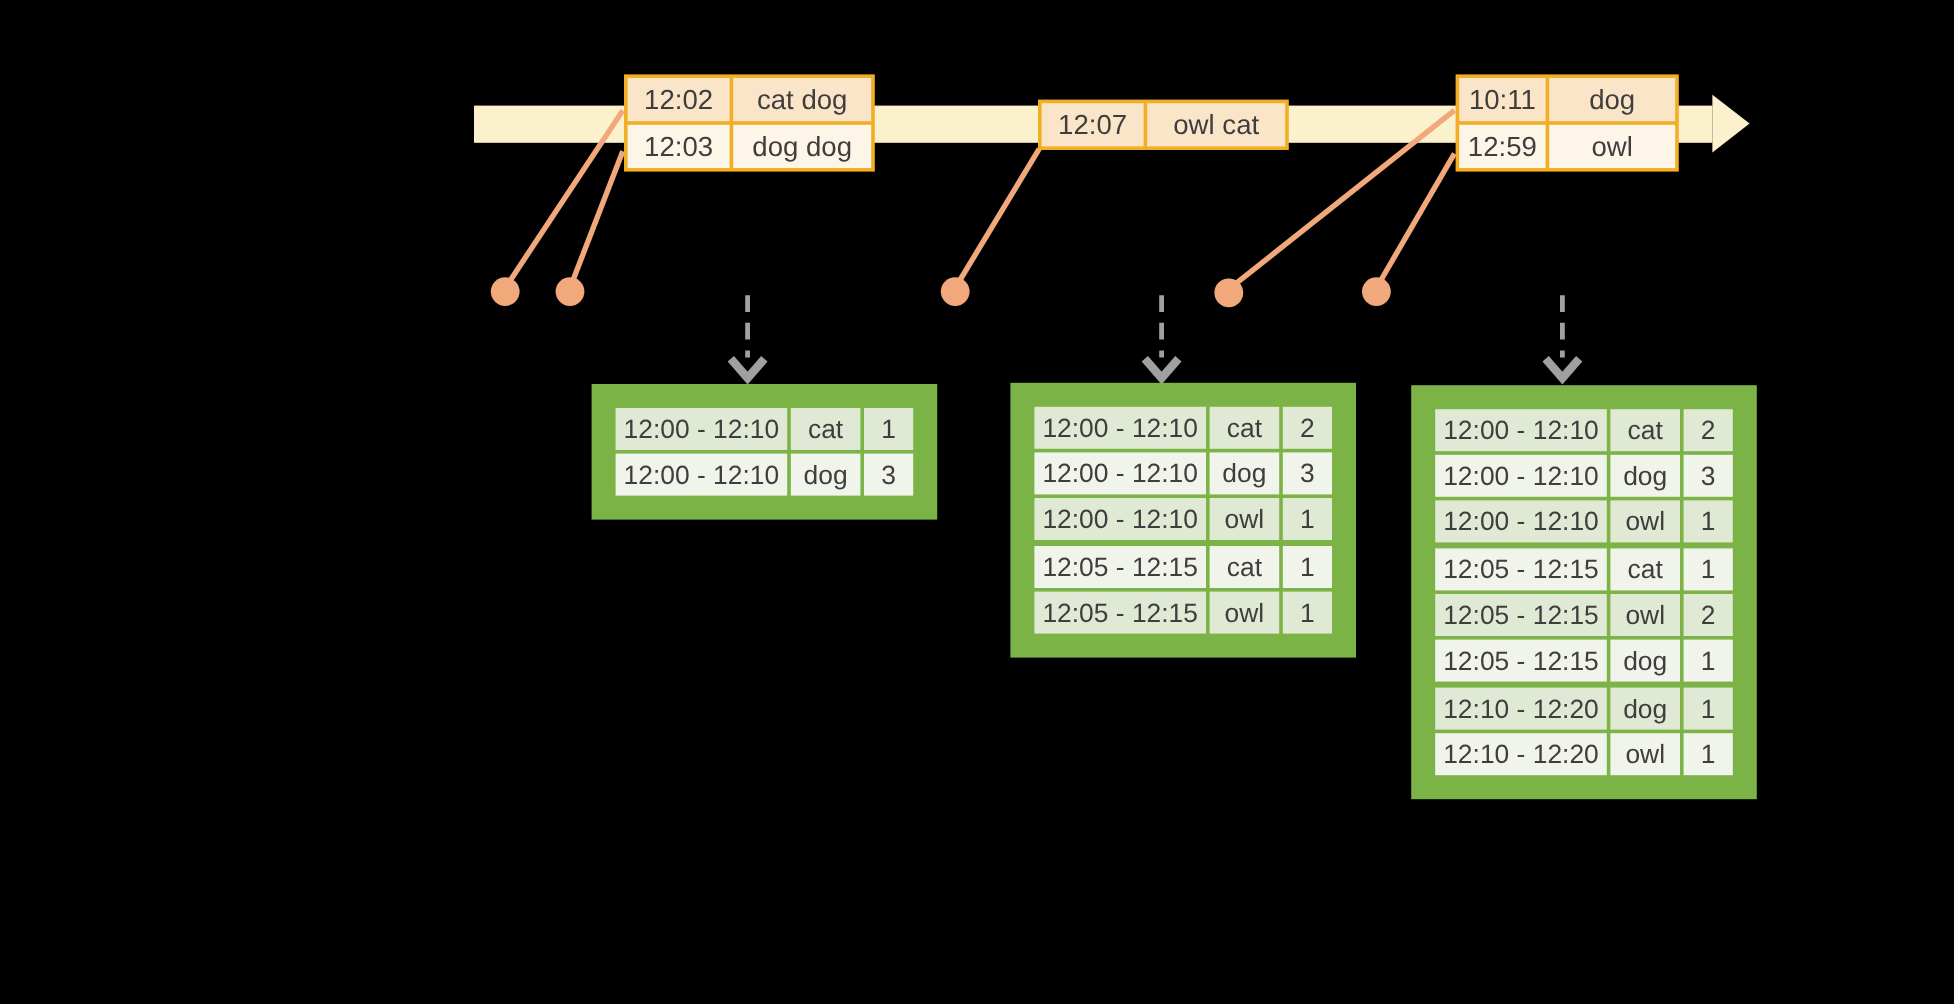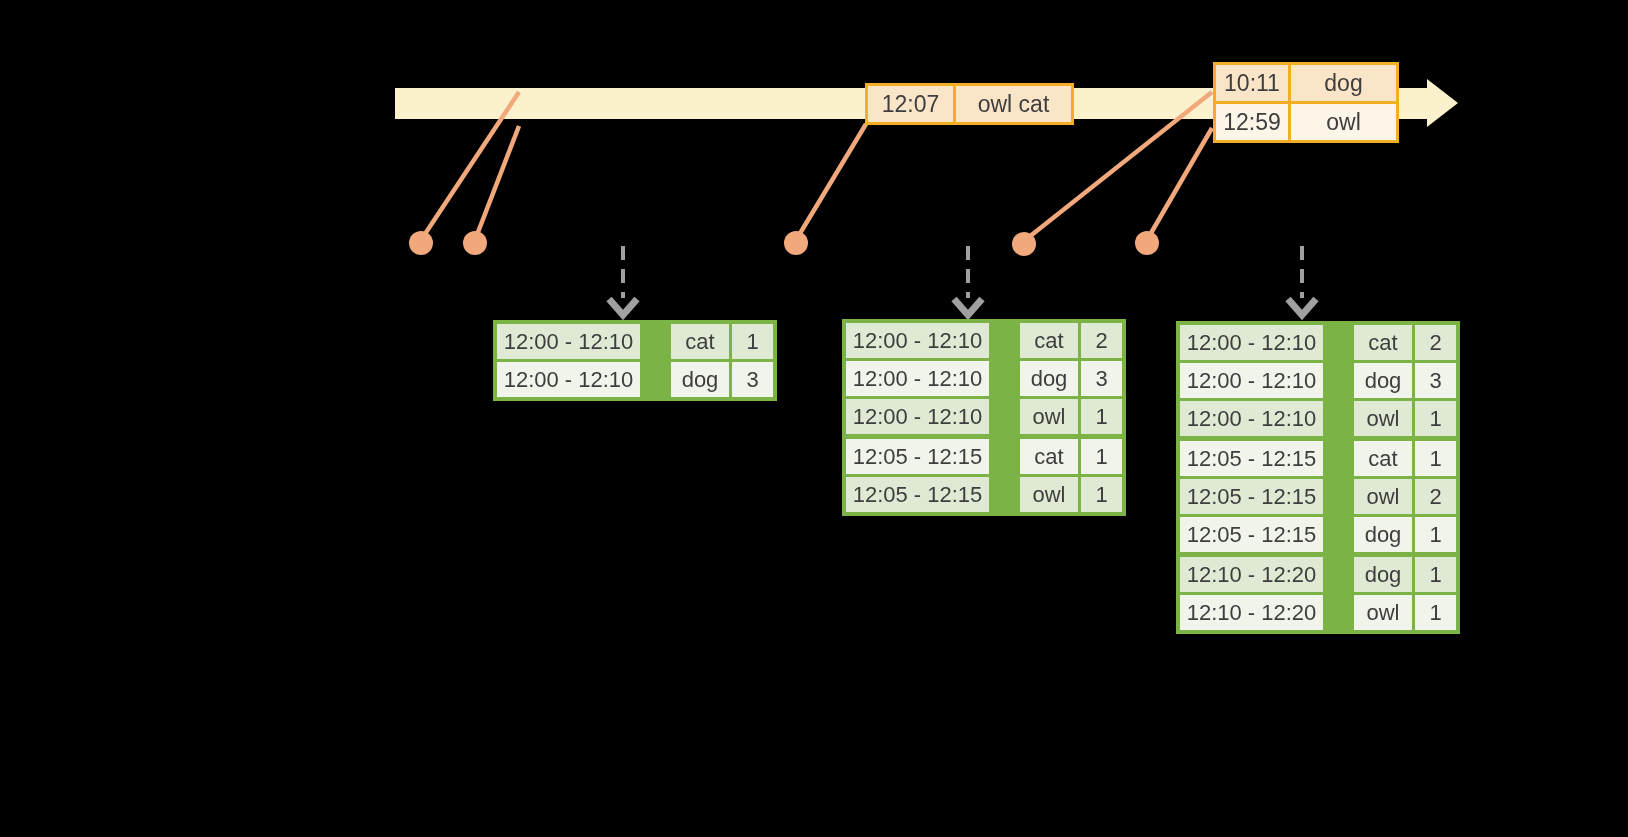--- a/index.html
+++ b/index.html
@@ -39,33 +39,33 @@
     height:36px;line-height:36px;text-align:center;font-size:23px;color:var(--ink);
     background:var(--peach-light);white-space:nowrap;overflow:hidden;
   }
   .et-row:nth-child(odd) .cell{background:var(--peach-dark);}
   .etable .t-time{width:85px;}
   .etable .t-words{width:115px;}
   .etable.narrow .t-time{width:72px;}
   .etable.narrow .t-words{width:105px;}
   
   .gtable{
-    position:absolute;background:var(--green);padding:4px;
+    position:absolute;background:var(--green);padding:20px;
     display:flex;flex-direction:column;
   }
   .gt-row{display:flex;gap:3px;}
   .gt-row + .gt-row{margin-top:3px;}
   .gt-row.group-start{margin-top:5px;}
   .gt-row .cell{
     height:35px;line-height:35px;text-align:center;font-size:22px;color:var(--ink);
     background:var(--green-light);white-space:nowrap;overflow:hidden;
   }
   .gt-row:nth-child(odd) .cell{background:var(--green-dark);}
   .gtable .g-window{width:143px;}
-  .gtable .g-word{width:58px;margin-left:28px;}
+  .gtable .g-word{width:58px;}
   .gtable .g-count{width:41px;}
 </style>
 </head>
 <body>
 
 <div class="canvas">
 
   <div class="band"></div>
   <div class="band-head"></div>
 
@@ -84,20 +84,30 @@
     <circle cx="1147" cy="243" r="12" fill="#F1A97B"></circle>
 
     <line x1="623" y1="246" x2="623" y2="298" stroke="#A0A0A0" stroke-width="4" stroke-dasharray="14 9"></line>
     <polyline points="609,299 623,315 637,299" fill="none" stroke="#A0A0A0" stroke-width="7"></polyline>
     <line x1="968" y1="246" x2="968" y2="298" stroke="#A0A0A0" stroke-width="4" stroke-dasharray="14 9"></line>
     <polyline points="954,299 968,315 982,299" fill="none" stroke="#A0A0A0" stroke-width="7"></polyline>
     <line x1="1302" y1="246" x2="1302" y2="298" stroke="#A0A0A0" stroke-width="4" stroke-dasharray="14 9"></line>
     <polyline points="1288,299 1302,315 1316,299" fill="none" stroke="#A0A0A0" stroke-width="7"></polyline>
   </svg>
 
+  <div class="etable" style="left:520px;top:62px;">
+    <div class="et-row">
+      <div class="cell t-time">12:02</div>
+      <div class="cell t-words">cat dog</div>
+    </div>
+    <div class="et-row">
+      <div class="cell t-time">12:03</div>
+      <div class="cell t-words">dog dog</div>
+    </div>
+  </div>
 
   <div class="etable" style="left:865px;top:83px;">
     <div class="et-row">
       <div class="cell t-time">12:07</div>
       <div class="cell t-words">owl cat</div>
     </div>
   </div>
 
   <div class="etable narrow" style="left:1213px;top:62px;">
     <div class="et-row">

